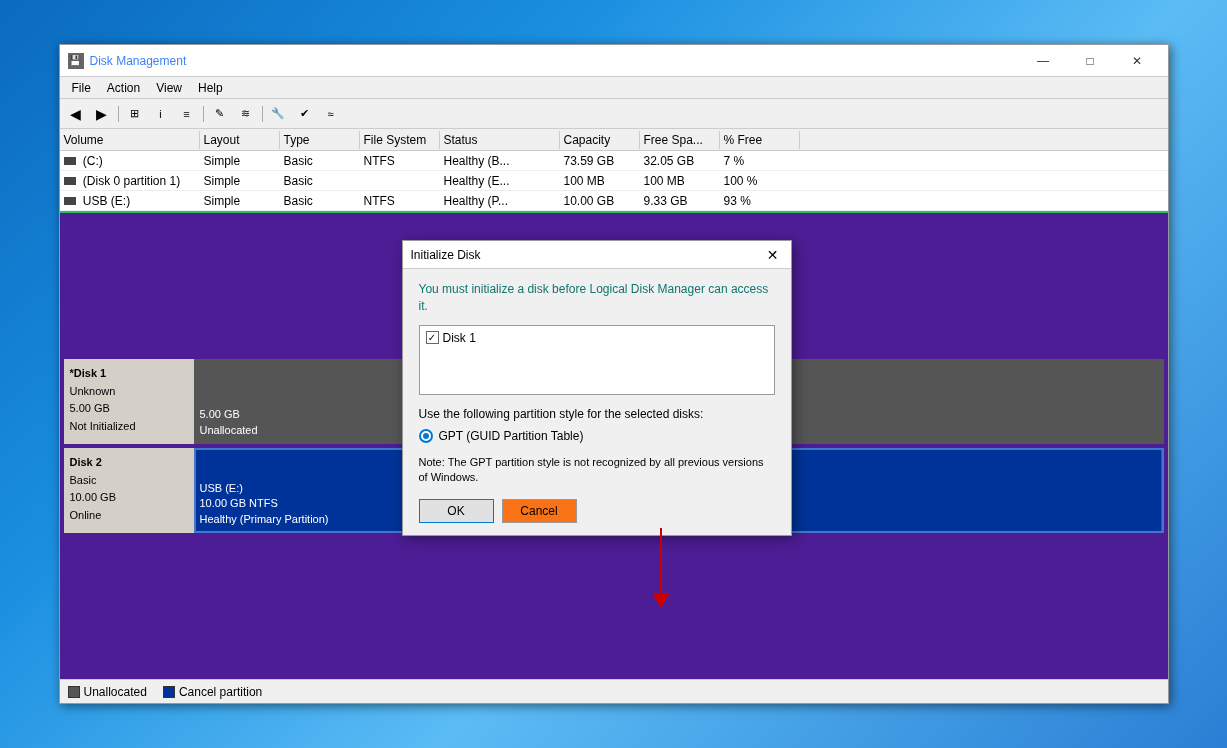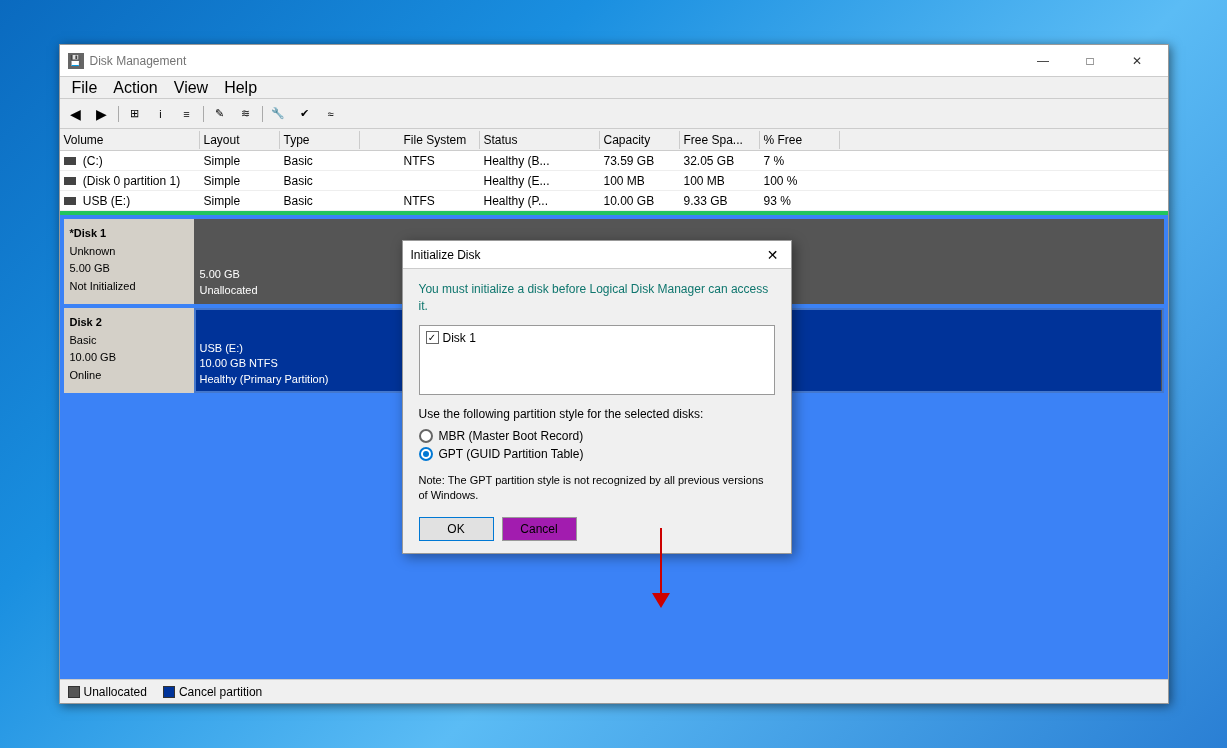--- a/index.html
+++ b/index.html
@@ -42,21 +42,21 @@
       width: 16px;
       height: 16px;
       background: #666;
       display: flex;
       align-items: center;
       justify-content: center;
       font-size: 10px;
     }
     .title-text {
       font-size: 12px;
-      color: #737373;
+      color: #3b82f6;
     }
     .title-controls {
       display: flex;
       gap: 2px;
     }
     .title-btn {
       width: 45px;
       height: 24px;
       border: none;
       background: transparent;
@@ -71,21 +71,21 @@
       height: 22px;
       background: #f0f0f0;
       border-bottom: 1px solid #ccc;
       display: flex;
       align-items: center;
       padding: 0 4px;
     }
     .menu-item {
       padding: 2px 8px;
       cursor: pointer;
-      font-size: 16px;
+      font-size: 12px;
     }
     .toolbar {
       height: 30px;
       background: #f0f0f0;
       border-bottom: 1px solid #ccc;
       display: flex;
       align-items: center;
       padding: 0 4px;
       gap: 2px;
     }
@@ -108,41 +108,41 @@
     }
     .content-area {
       flex: 1;
       display: flex;
       flex-direction: column;
       overflow: hidden;
     }
     
     .disk-table {
       background: #fff;
-      border-bottom: 4px solid #22c55e;
+      border-bottom: 2px solid #22c55e;
     }
     .table-header {
       display: flex;
       background: #f0f0f0;
       border-bottom: 1px solid #ccc;
       height: 22px;
       align-items: center;
     }
     .col-header {
       padding: 2px 4px;
       font-size: 12px;
       font-weight: normal;
       border-right: 1px solid #ccc;
       overflow: hidden;
       white-space: nowrap;
     }
     .col-volume { width: 140px; }
     .col-layout { width: 80px; }
     .col-type { width: 80px; }
-    .col-fs { width: 80px; margin-left: 40px; }
+    .col-fs { width: 80px; }
     .col-status { width: 120px; }
     .col-capacity { width: 80px; }
     .col-freespace { width: 80px; }
     .col-pctfree { width: 80px; }
     .table-row {
       display: flex;
       height: 20px;
       align-items: center;
       border-bottom: 1px solid #eee;
     }
@@ -156,26 +156,27 @@
       display: inline-block;
       width: 12px;
       height: 8px;
       background: #444;
       margin-right: 4px;
       vertical-align: middle;
     }
     
     .disk-map-area {
       flex: 1;
-      background: #3b82f6;
+      background: #4c1d95;
       overflow-y: auto;
       padding: 4px;
       display: flex;
       flex-direction: column;
       gap: 4px;
+      justify-content: center;
     }
     .disk-row {
       display: flex;
       height: 85px;
       background: #d4d0c8;
     }
     .disk-label {
       width: 130px;
       min-width: 130px;
       background: #d4d0c8;
@@ -362,21 +363,21 @@
     }
     .dialog-buttons {
       display: flex;
       justify-content: flex-start;
       gap: 8px;
     }
     .dialog-btn {
       width: 75px;
       height: 24px;
       border: 1px solid #999;
-      background: #a21caf;
+      background: #f97316;
       cursor: pointer;
       font-size: 12px;
     }
     .dialog-btn.primary {
       background: #e1e1e1;
       border: 1px solid #0078d4;
     }
     
     .disk-row.disk2 .disk-partitions {
       border-color: #0055aa;
@@ -533,24 +534,20 @@
         <p class="dialog-desc">You must initialize a disk before Logical Disk Manager can access it.</p>
         <div class="disk-list">
           <div class="disk-list-item">
             <div class="checkbox">✓</div>
             <span>Disk 1</span>
           </div>
         </div>
         <p class="partition-style-label">Use the following partition style for the selected disks:</p>
         <div class="radio-group">
           <label class="radio-item">
-            <div class="radio-btn"></div>
-            <span>MBR (Master Boot Record)</span>
-          </label>
-          <label class="radio-item">
             <div class="radio-btn selected"></div>
             <span>GPT (GUID Partition Table)</span>
           </label>
         </div>
         <p class="note-text">Note: The GPT partition style is not recognized by all previous versions of
 Windows.</p>
         <div class="dialog-buttons">
           <button class="dialog-btn primary">OK</button>
           <button class="dialog-btn">Cancel</button>
         </div>

